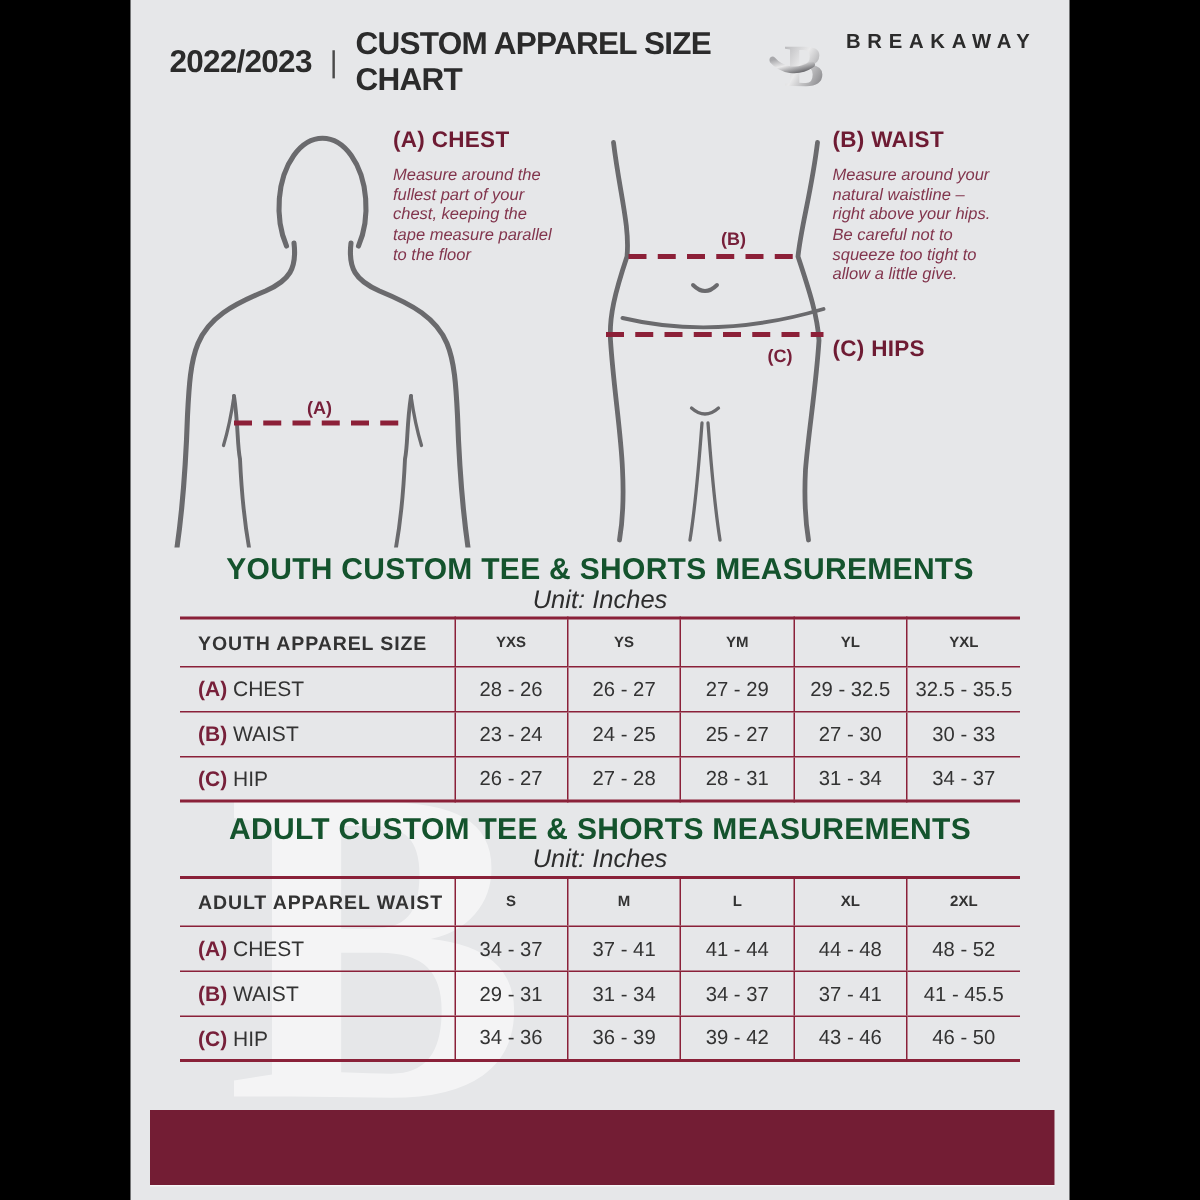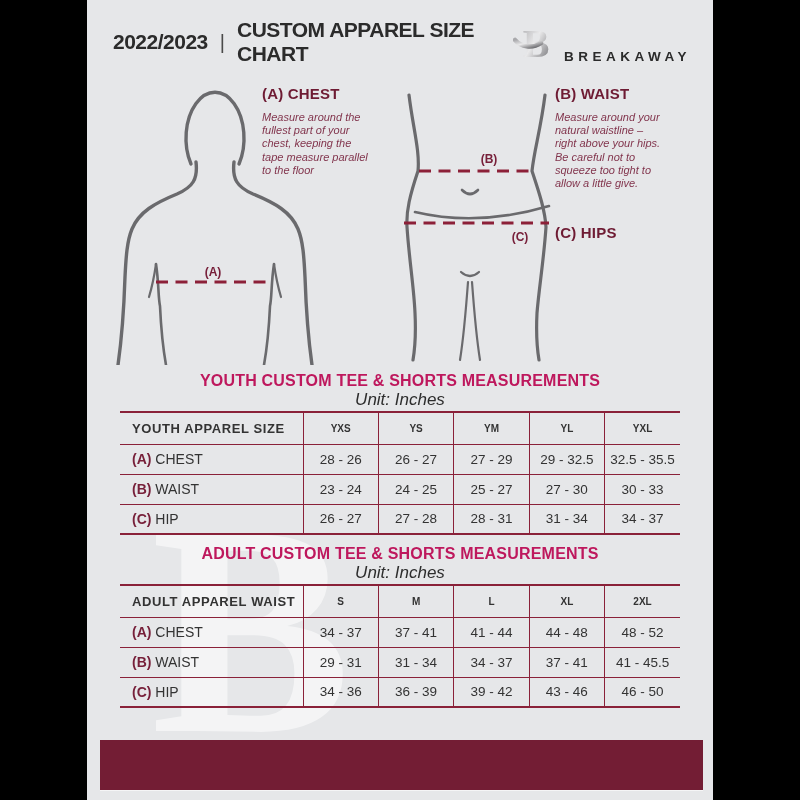--- a/index.html
+++ b/index.html
@@ -17,39 +17,39 @@
   
   .header-row {
     position:absolute; top:18px; left:26px; right:22px; height:48px; z-index:2;
     display:flex; align-items:center; justify-content:space-between;
   }
   .doc-title { display:flex; align-items:center; color:#2b2b2b; }
   .doc-title .yr, .doc-title .tt {
     font-weight:700; font-size:21px; letter-spacing:-0.5px; color:#2b2b2b;
   }
   .doc-title .sep { font-weight:300; font-size:20px; color:#4a4a4a; margin:0 12px; }
-  .brand { display:flex; align-items:flex-end; }
+  .brand { display:flex; align-items:flex-start; }
   .brand-name { font-weight:700; font-size:13.5px; letter-spacing:4.5px; color:#2b2b2b; margin-left:9px; }
   
   .guide { position:absolute; z-index:2; }
   .guide h3 { font-size:15px; font-weight:700; color:#6e1b33; letter-spacing:0.2px; margin-bottom:9px; }
   .guide p  { font-size:11px; line-height:13.2px; font-style:italic; color:#82354d; white-space:pre-line; }
   #guide-chest { left:175px; top:85px;  width:170px; }
   #guide-waist { left:468px; top:85px;  width:158px; }
   #guide-hips  { left:468px; top:224px; width:168px; }
   
   .fig { position:absolute; z-index:1; }
   #fig-upper { left:16px;  top:82px; }
   #fig-lower { left:306px; top:93px; }
   .fig text { font-weight:700; font-size:12px; fill:#77203a; font-family:"Liberation Sans",sans-serif; }
   
   .section { position:absolute; left:0; width:626px; z-index:1; text-align:center; }
   #section-youth { top:371px; }
   #section-adult { top:544px; }
-  .tbl-title { font-size:16px; font-weight:700; color:#be185d; letter-spacing:0.2px; line-height:19px; }
+  .tbl-title { font-size:20px; font-weight:700; color:#14532d; letter-spacing:0.2px; line-height:19px; }
   .tbl-unit  { font-size:17px; font-style:italic; color:#2d2d2d; line-height:17px; margin-top:1px; }
   table.size-table {
     width:560px; margin:3px 0 0 33px;
     border-collapse:collapse; table-layout:fixed;
     border-top:2px solid #8a2139; border-bottom:2px solid #8a2139;
   }
   table.size-table col.lbl { width:183px; }
   table.size-table th, table.size-table td {
     height:30px; vertical-align:middle; color:#333;
     border-bottom:1.5px solid #8a2139;

